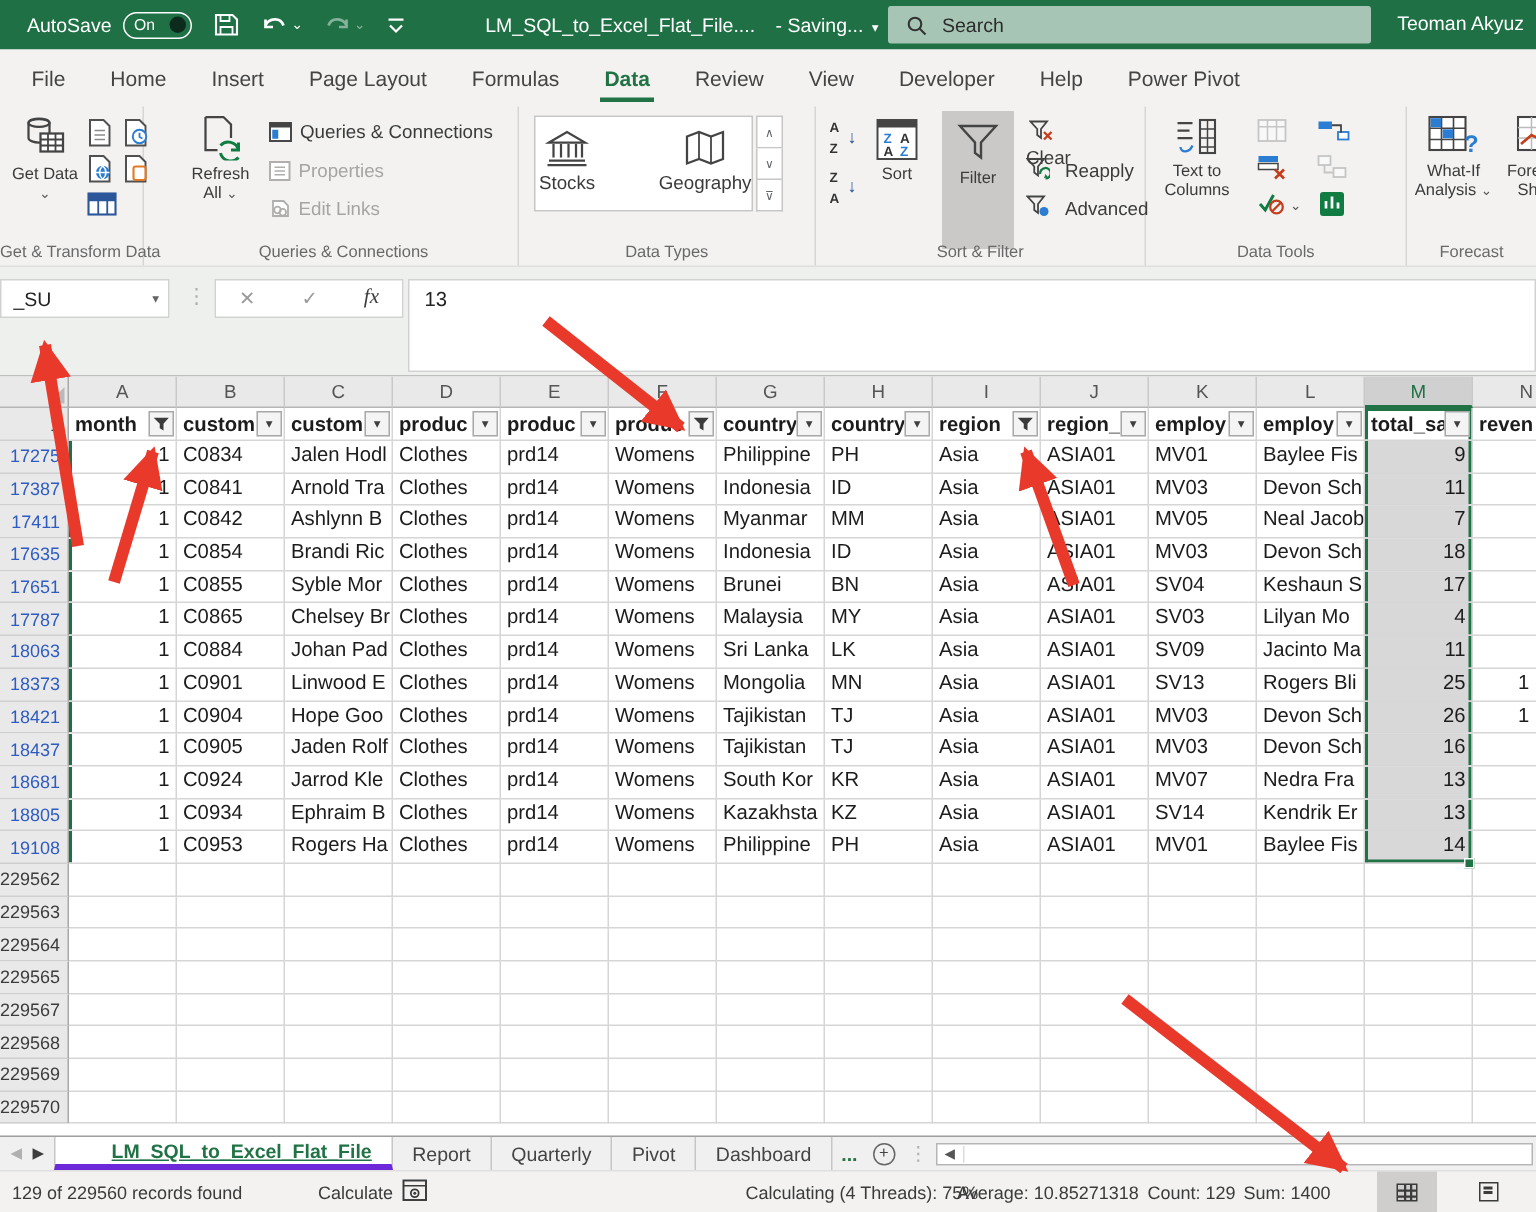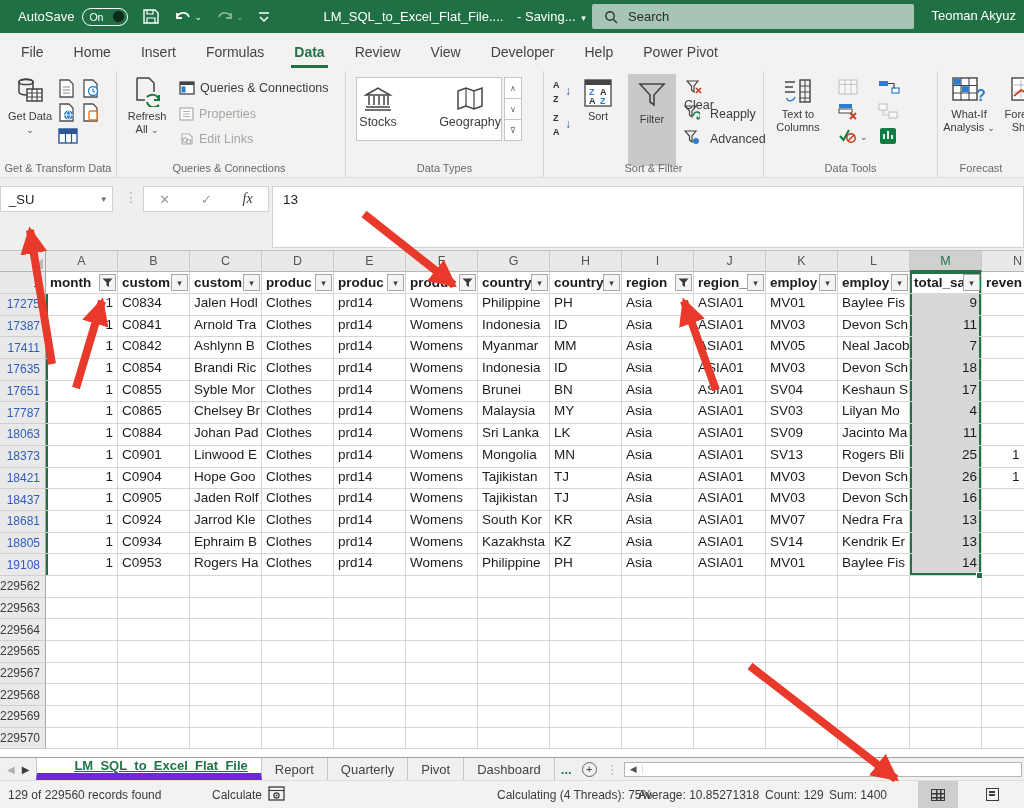--- a/index.html
+++ b/index.html
@@ -81,21 +81,21 @@
   .dcell.csel.last { box-shadow:inset 2px 0 0 #217346, inset -2px 0 0 #217346, inset 0 -2px 0 #217346; }
   .dcell.greenleft { box-shadow:inset 2px 0 0 #1e7145; }
   .dcell.ncol { text-indent:26px; }
   .fillhandle { position:absolute; left:976px; top:321px; width:7px; height:7px; background:#217346; border:1px solid #fff; }
 
   
   .sheetbar { position:absolute; left:0; top:757px; width:1024px; height:23px; background:#f0f0f0; border-top:1px solid #9f9f9f; display:flex; align-items:stretch; font-size:13px; color:#444; }
   .nav-ar { display:flex; align-items:center; padding:0 7px; font-size:10px; }
   .stab { display:flex; align-items:center; padding:0 13px; border-right:1px solid #c6c6c6; cursor:default; }
   .stab.first { border-left:1px solid #c6c6c6; }
-  .stab.active { background:#fff; color:#217346; font-weight:700; text-decoration:underline; border-bottom:7px solid #6d28d9;padding-left:37px; }
+  .stab.active { background:#fff; color:#217346; font-weight:700; text-decoration:underline; border-bottom:4px solid #6d28d9;padding-left:37px; }
   .tab-extra { display:flex; align-items:center; padding:0 6px; color:#217346; font-weight:700; }
   .addbtn { width:15px; height:15px; border:1px solid #666; border-radius:50%; font-size:11px; line-height:13px; text-align:center; color:#444; align-self:center; margin:0 4px; font-weight:400; }
   .tdots { align-self:center; color:#b0b0b0; margin:0 5px; }
   .hscroll { flex:1; align-self:center; height:15px; margin:0 2px 0 0; background:#fff; border:1px solid #b5b5b5; display:flex; align-items:center; }
   .hscroll .la { font-size:9px; color:#555; padding:0 5px; border-right:1px solid #dcdcdc; }
 
   
   .statusbar { position:absolute; left:0; top:780px; width:1024px; height:28px; background:#f3f2f1; border-top:1px solid #e1dfdd; font-size:12px; color:#3b3b3b; }
   .sb { position:absolute; top:7px; white-space:nowrap; }
   .viewbtn { position:absolute; top:0; width:40px; height:27px; display:flex; align-items:center; justify-content:center; }
@@ -158,32 +158,33 @@
       </svg>
     <span>Search</span>
   </div>
   <span class="user-name">Teoman Akyuz</span>
 </div>
 
 <div class="ribbon-tabs">
     <div class="rtab">File</div>
     <div class="rtab">Home</div>
     <div class="rtab">Insert</div>
+    <div class="rtab">Page Layout</div>
     <div class="rtab">Formulas</div>
     <div class="rtab active">Data</div>
     <div class="rtab">Review</div>
     <div class="rtab">View</div>
     <div class="rtab">Developer</div>
     <div class="rtab">Help</div>
     <div class="rtab">Power Pivot</div>
   </div>
 
 <div class="ribbon">
 
-  <div class="rgroup" style="left:0;width:117px;">
+  <div class="rgroup" style="left:0;width:96px;">
     <div class="bigbtn" style="left:4px;top:6px;">
       <span class="bicon">
         <svg width="30" height="30" viewBox="0 0 30 30">
             <path d="M4 5c0-2 4-3 7-3s7 1 7 3v10c0 2-4 3-7 3s-7-1-7-3z" fill="none" stroke="#444" stroke-width="1.5"></path>
             <ellipse cx="11" cy="5" rx="7" ry="2.6" fill="none" stroke="#444" stroke-width="1.5"></ellipse>
             <rect x="12" y="12" width="15" height="12" fill="#fff" stroke="#444" stroke-width="1.5"></rect>
             <path d="M12 16h15M12 20h15M17 12v12M22 12v12" stroke="#444" stroke-width="1.2"></path>
           </svg>
       </span>
       <span>Get Data</span> <span class="chev">⌄</span>

